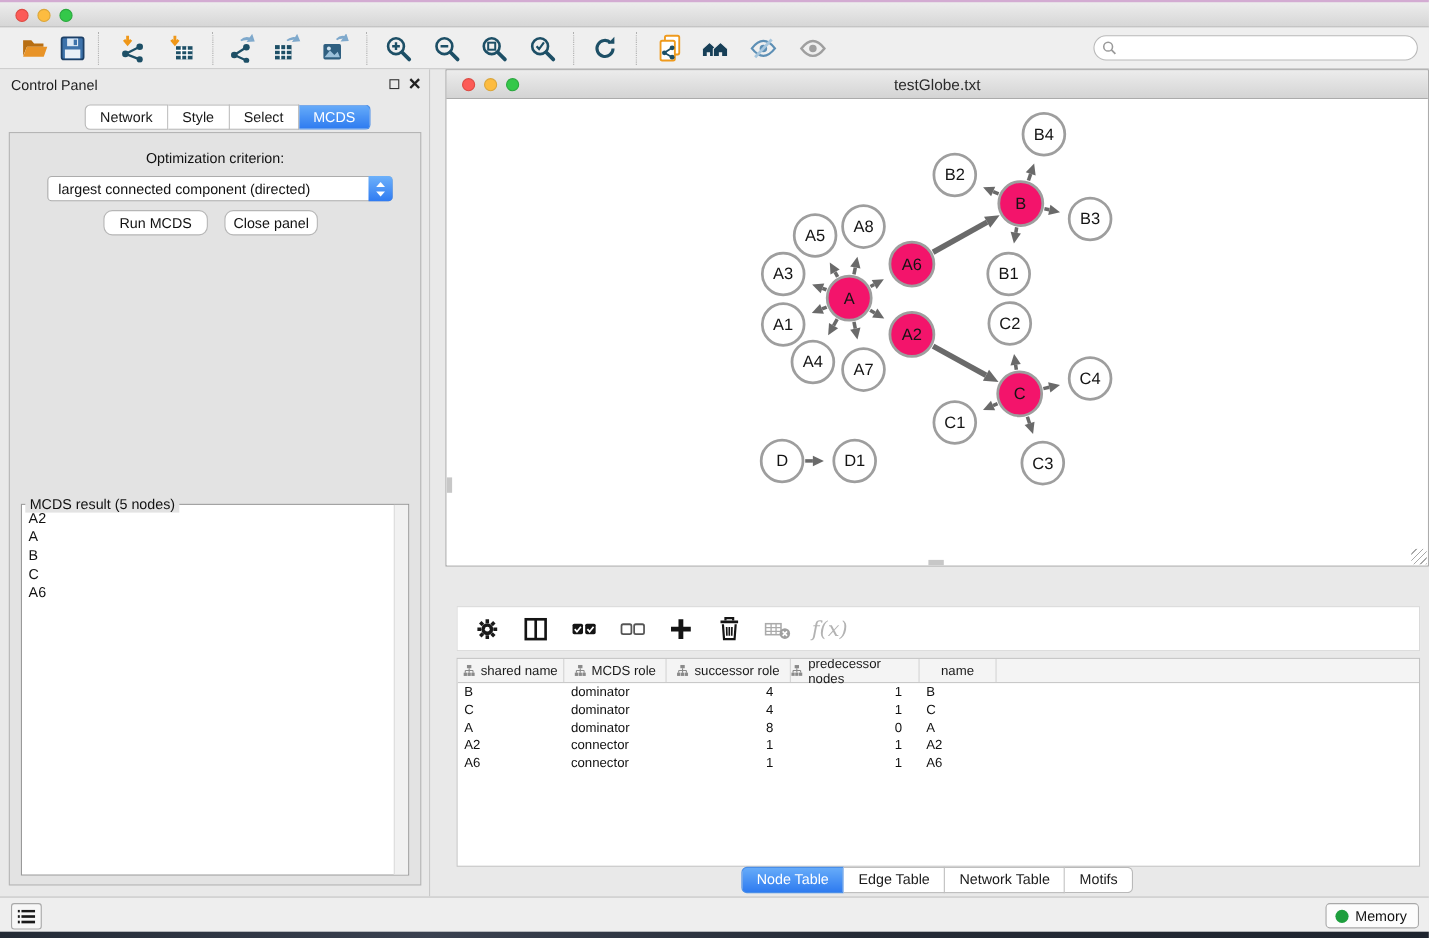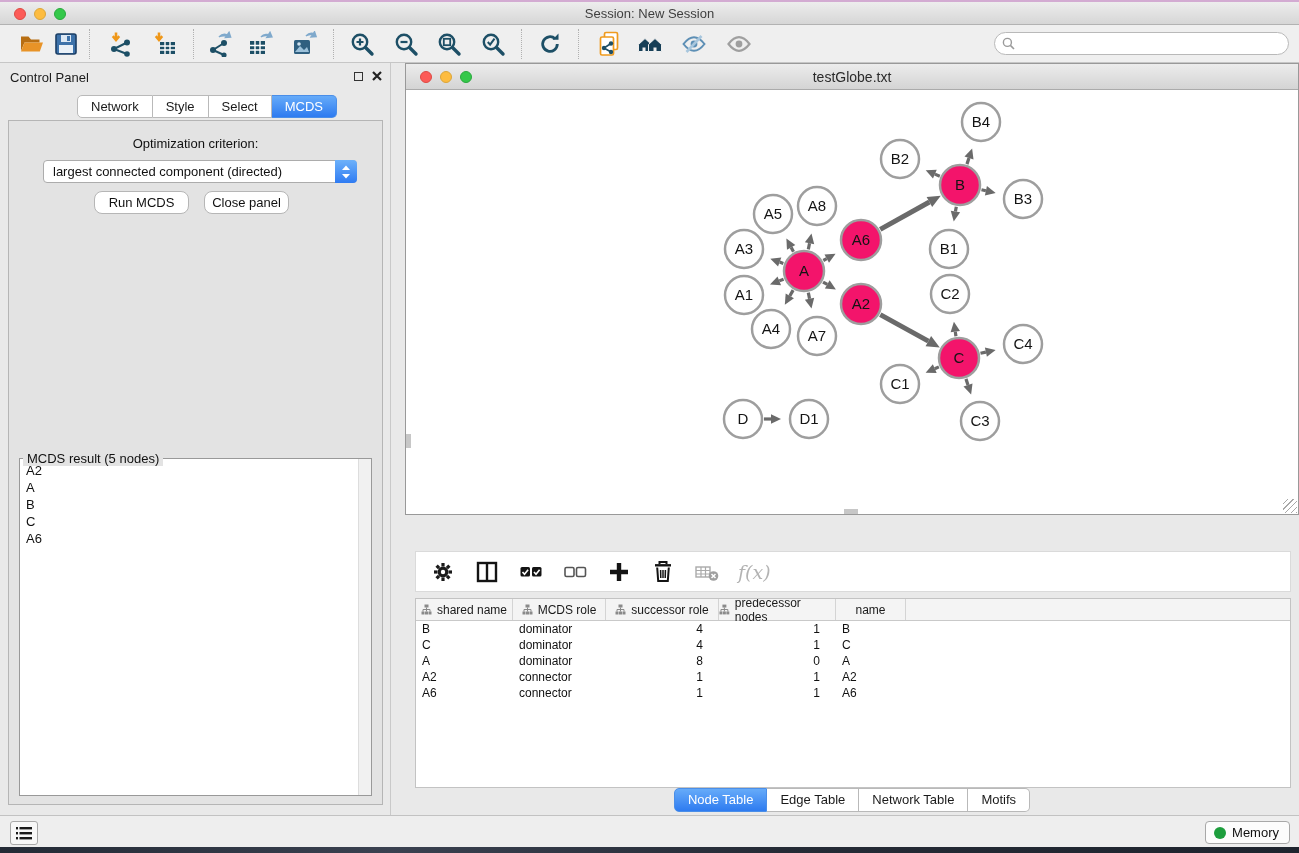--- a/index.html
+++ b/index.html
@@ -68,21 +68,21 @@
   .result-list div{padding:1px 0 1px 5px;line-height:15px;}
   .result-scroll{position:absolute;right:0;top:0;bottom:0;width:12px;background:#f1f1f1;
     border-left:1px solid #ddd;}
 
   
   .net-frame{position:absolute;left:405px;top:63px;width:894px;height:452px;
     border:1px solid #999;background:#fff;box-sizing:border-box;}
   .nf-title{position:relative;height:25px;background:linear-gradient(#ececec,#d4d4d4);
     border-bottom:1px solid #ababab;}
   .nf-title .title{position:absolute;left:0;right:0;top:5px;text-align:center;font-size:14px;color:#2b2b2b;}
-  .nf-body{position:absolute;left:0;top:26px;right:0;bottom:0;background:#fff;overflow:hidden;padding-left:32px;}
+  .nf-body{position:absolute;left:0;top:26px;right:0;bottom:0;background:#fff;overflow:hidden;}
   .stub-left{position:absolute;left:0;top:344px;width:5px;height:14px;background:#c7c7c7;}
   .stub-bottom{position:absolute;left:438px;bottom:0;width:14px;height:5px;background:#c7c7c7;}
   .resize-grip{position:absolute;right:1px;bottom:1px;width:14px;height:14px;
     background:repeating-linear-gradient(135deg,transparent 0 3px,#a8a8a8 3px 4px);}
 
   
   .table-panel{position:absolute;left:405px;top:520px;right:0;bottom:38px;background:#e9e9e9;}
   .tp-toolbar{position:absolute;left:10px;right:8px;top:31px;height:41px;background:#fff;
     border:1px solid #dadada;display:flex;align-items:center;box-sizing:border-box;}
   .tp-toolbar .tbtn{margin-left:14px;}
@@ -113,21 +113,20 @@
 </style>
 </head>
 <body>
 
 <div class="titlebar">
   <div class="lights">
     <span class="light red"></span>
     <span class="light yellow"></span>
     <span class="light green"></span>
   </div>
-  <div class="title">Session: New Session</div>
 </div>
 
 <div class="toolbar">
   <span class="tbtn" style="margin-left:17px">
     <svg viewBox="0 0 26 26">
         <path d="M2 5.5h7.5l2.5 3h8.5v3H5.5L2 20z" fill="#b86e12"></path>
         <path d="M5.5 11.5H24l-3.2 9H2z" fill="#e89327"></path>
       </svg>
     </span>
   <span class="tbtn" style="margin-left:4px">

